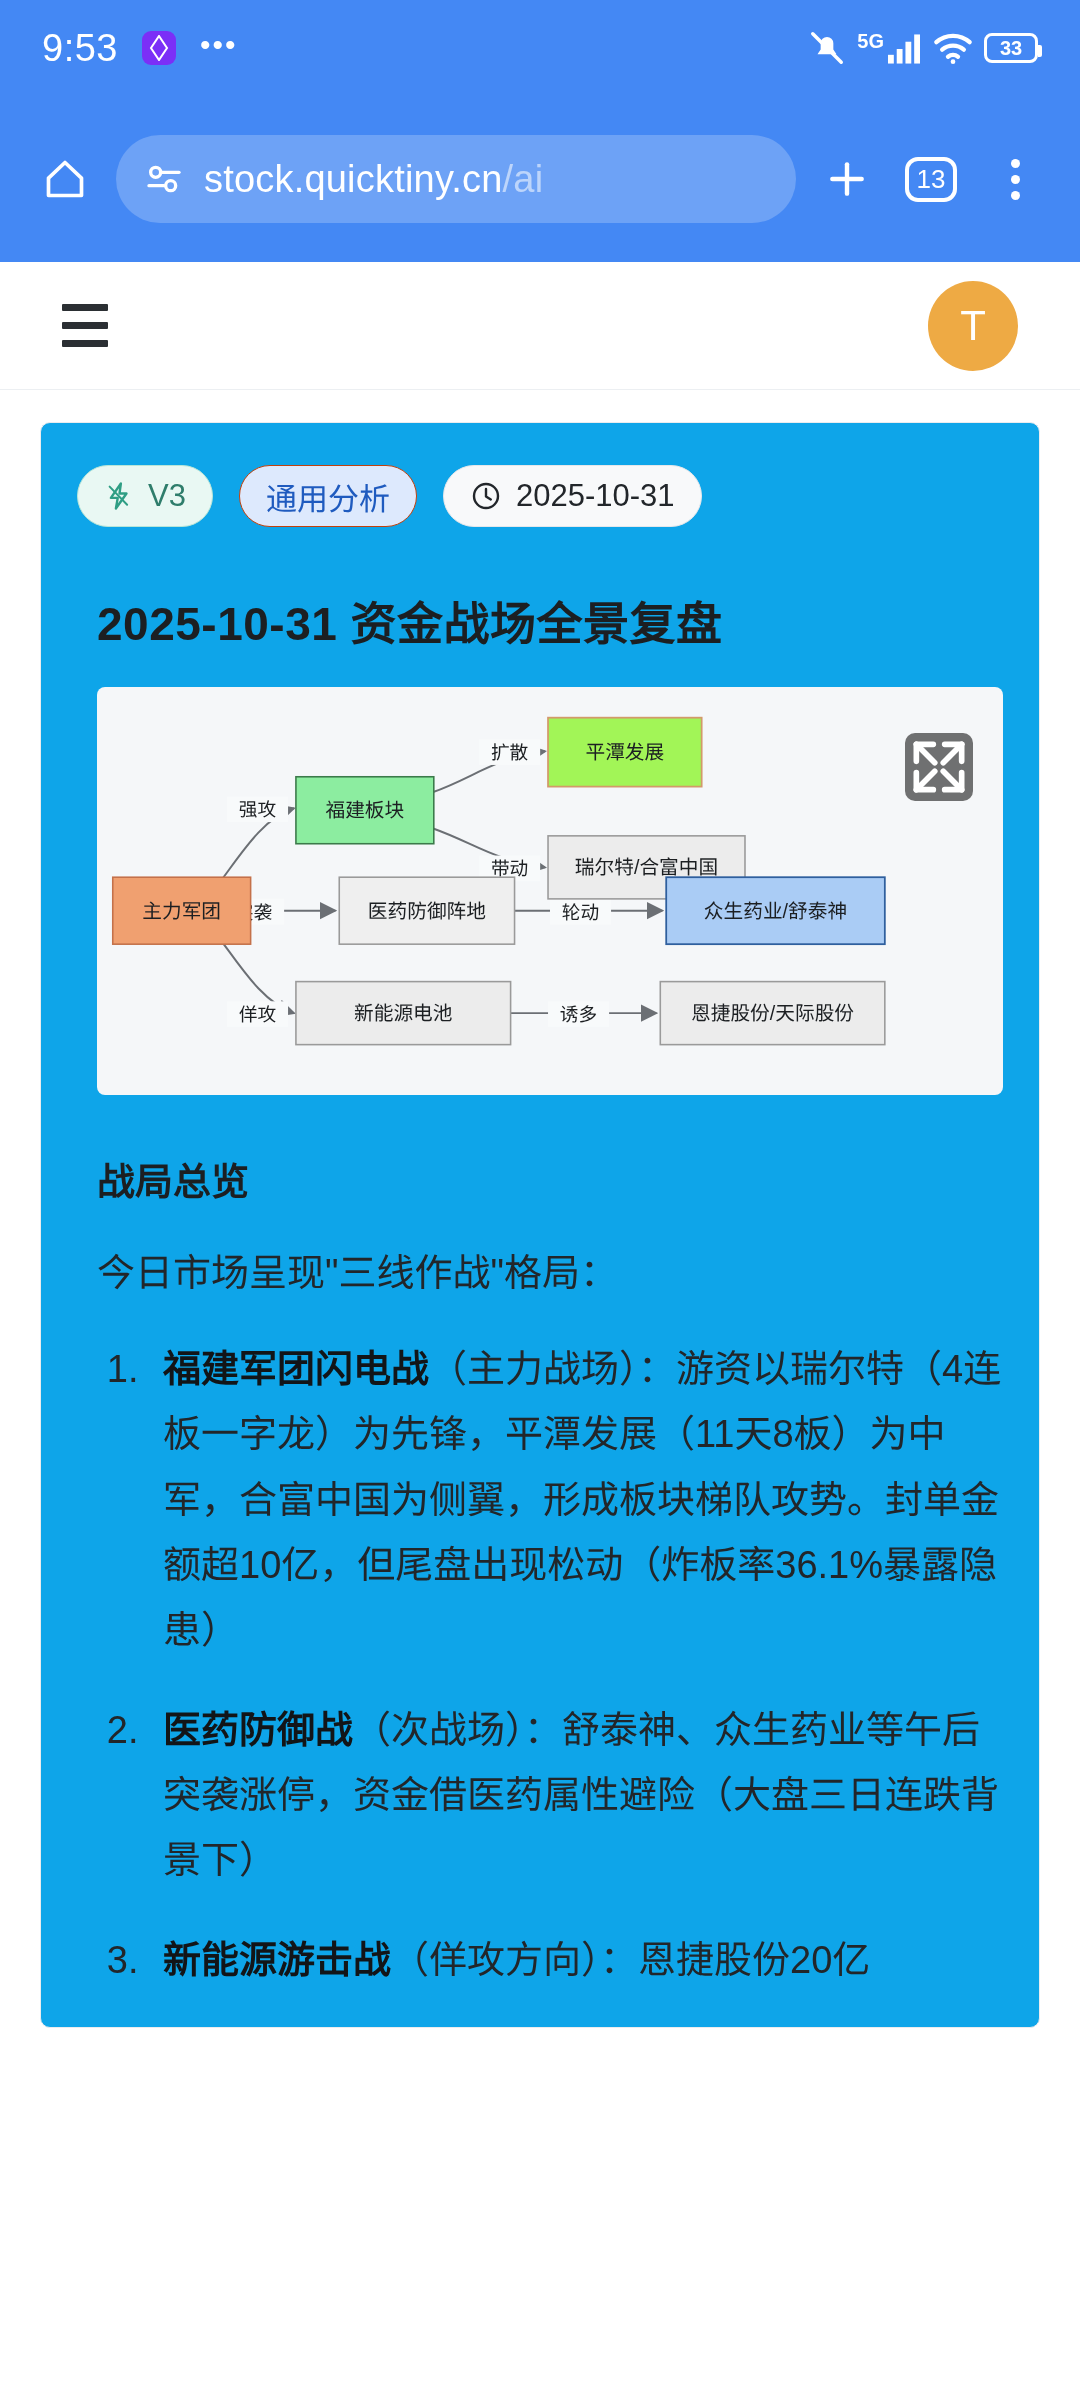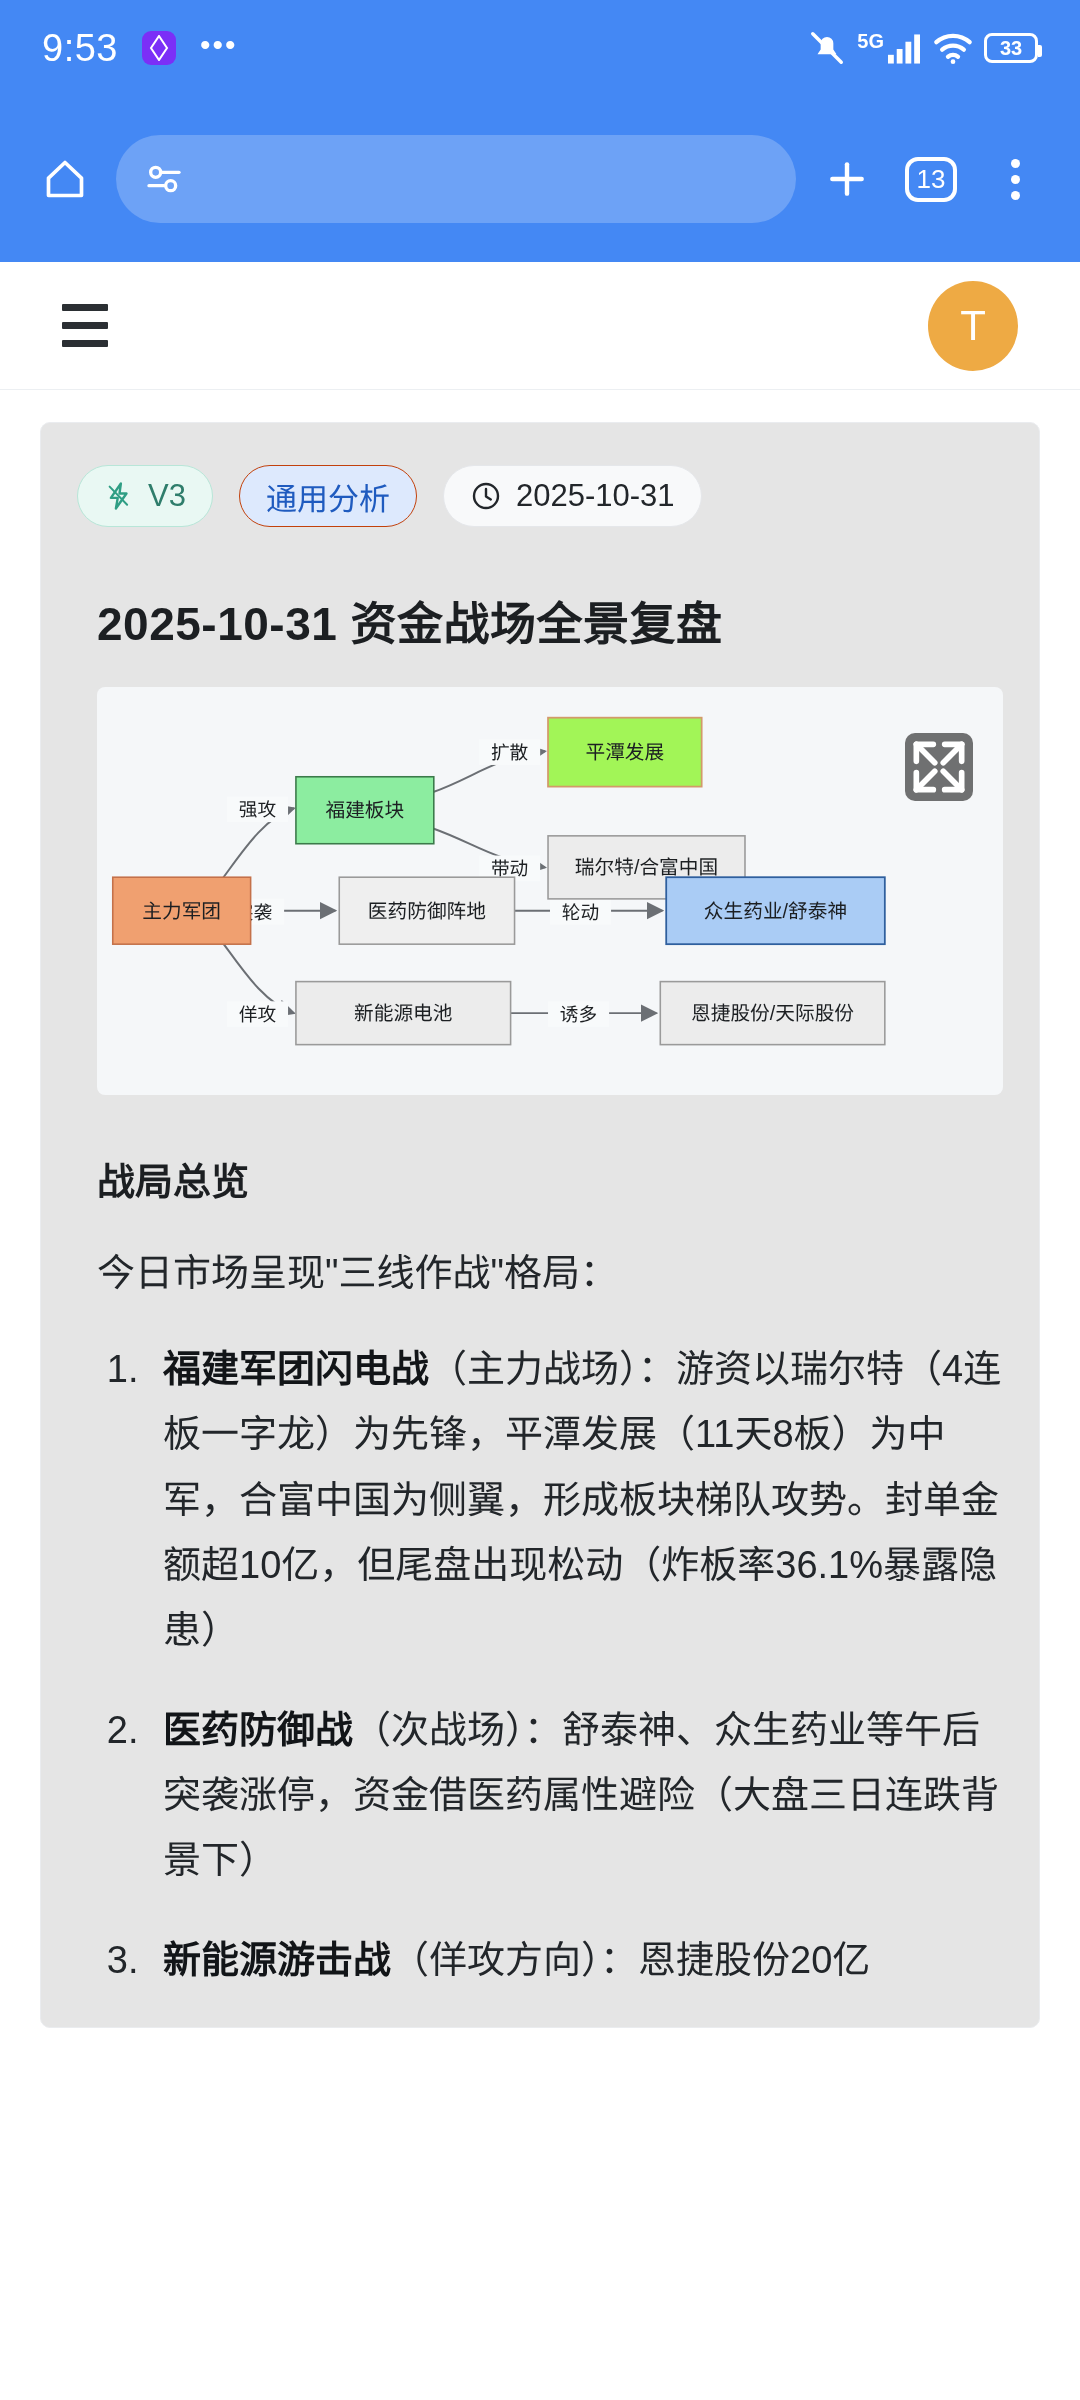--- a/index.html
+++ b/index.html
@@ -98,21 +98,21 @@
     width: 90px; height: 90px; border-radius: 50%;
     background: #eeaa44;
     display:flex; align-items:center; justify-content:center;
     color: #ffffff; font-size: 42px; font-weight: 500;
   }
 
   .content-wrap { padding: 32px 40px 0 40px; }
   .card {
     border: 1px solid #eaecef;
     border-radius: 10px;
-    background: #e5e5e5;
+    background: #0ea5e9;
     padding: 42px 36px 0 36px;
   }
 
   .badges { display: flex; align-items: center; gap: 26px; }
   .badge {
     display: inline-flex; align-items: center; gap: 14px;
     height: 62px; padding: 0 26px;
     border-radius: 31px;
     font-size: 31px;
     white-space: nowrap;
@@ -217,20 +217,21 @@
       </svg>
     </div>
 
     <div class="url-pill">
       <svg width="40" height="40" viewBox="0 0 24 24">
         <circle cx="7" cy="8" r="3" fill="none" stroke="#fff" stroke-width="2"></circle>
         <line x1="11" y1="8" x2="21" y2="8" stroke="#fff" stroke-width="2" stroke-linecap="round"></line>
         <circle cx="16" cy="16" r="3" fill="none" stroke="#fff" stroke-width="2"></circle>
         <line x1="3" y1="16" x2="12" y2="16" stroke="#fff" stroke-width="2" stroke-linecap="round"></line>
       </svg>
+      <span class="url-text"><span>stock.quicktiny.cn</span><span class="dim">/ai</span></span>
     </div>
 
     <div class="tb-btn">
       <svg width="44" height="44" viewBox="0 0 24 24">
         <line x1="12" y1="4" x2="12" y2="20" stroke="#fff" stroke-width="2.4" stroke-linecap="round"></line>
         <line x1="4" y1="12" x2="20" y2="12" stroke="#fff" stroke-width="2.4" stroke-linecap="round"></line>
       </svg>
     </div>
 
     <div class="tb-btn">

